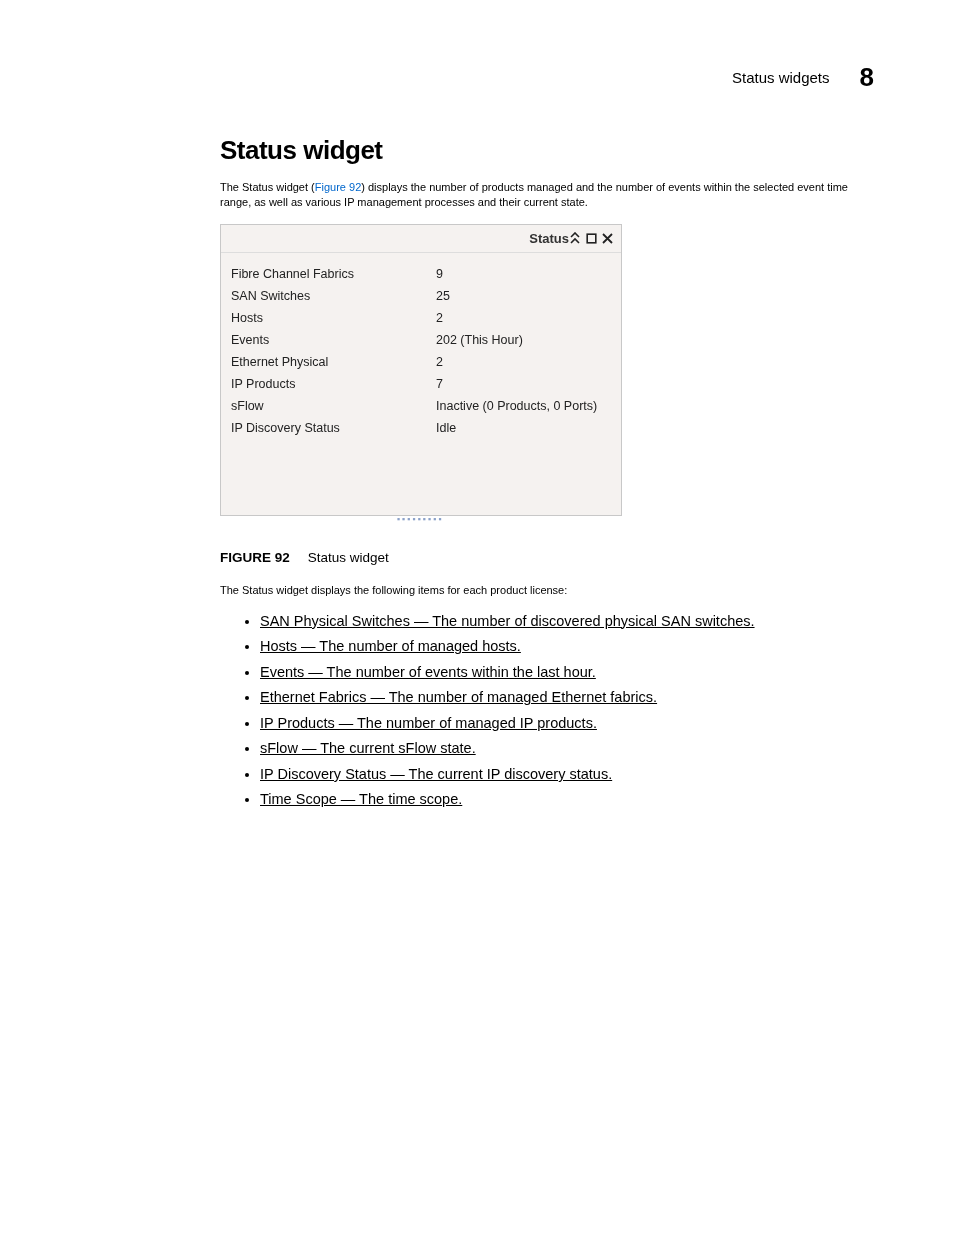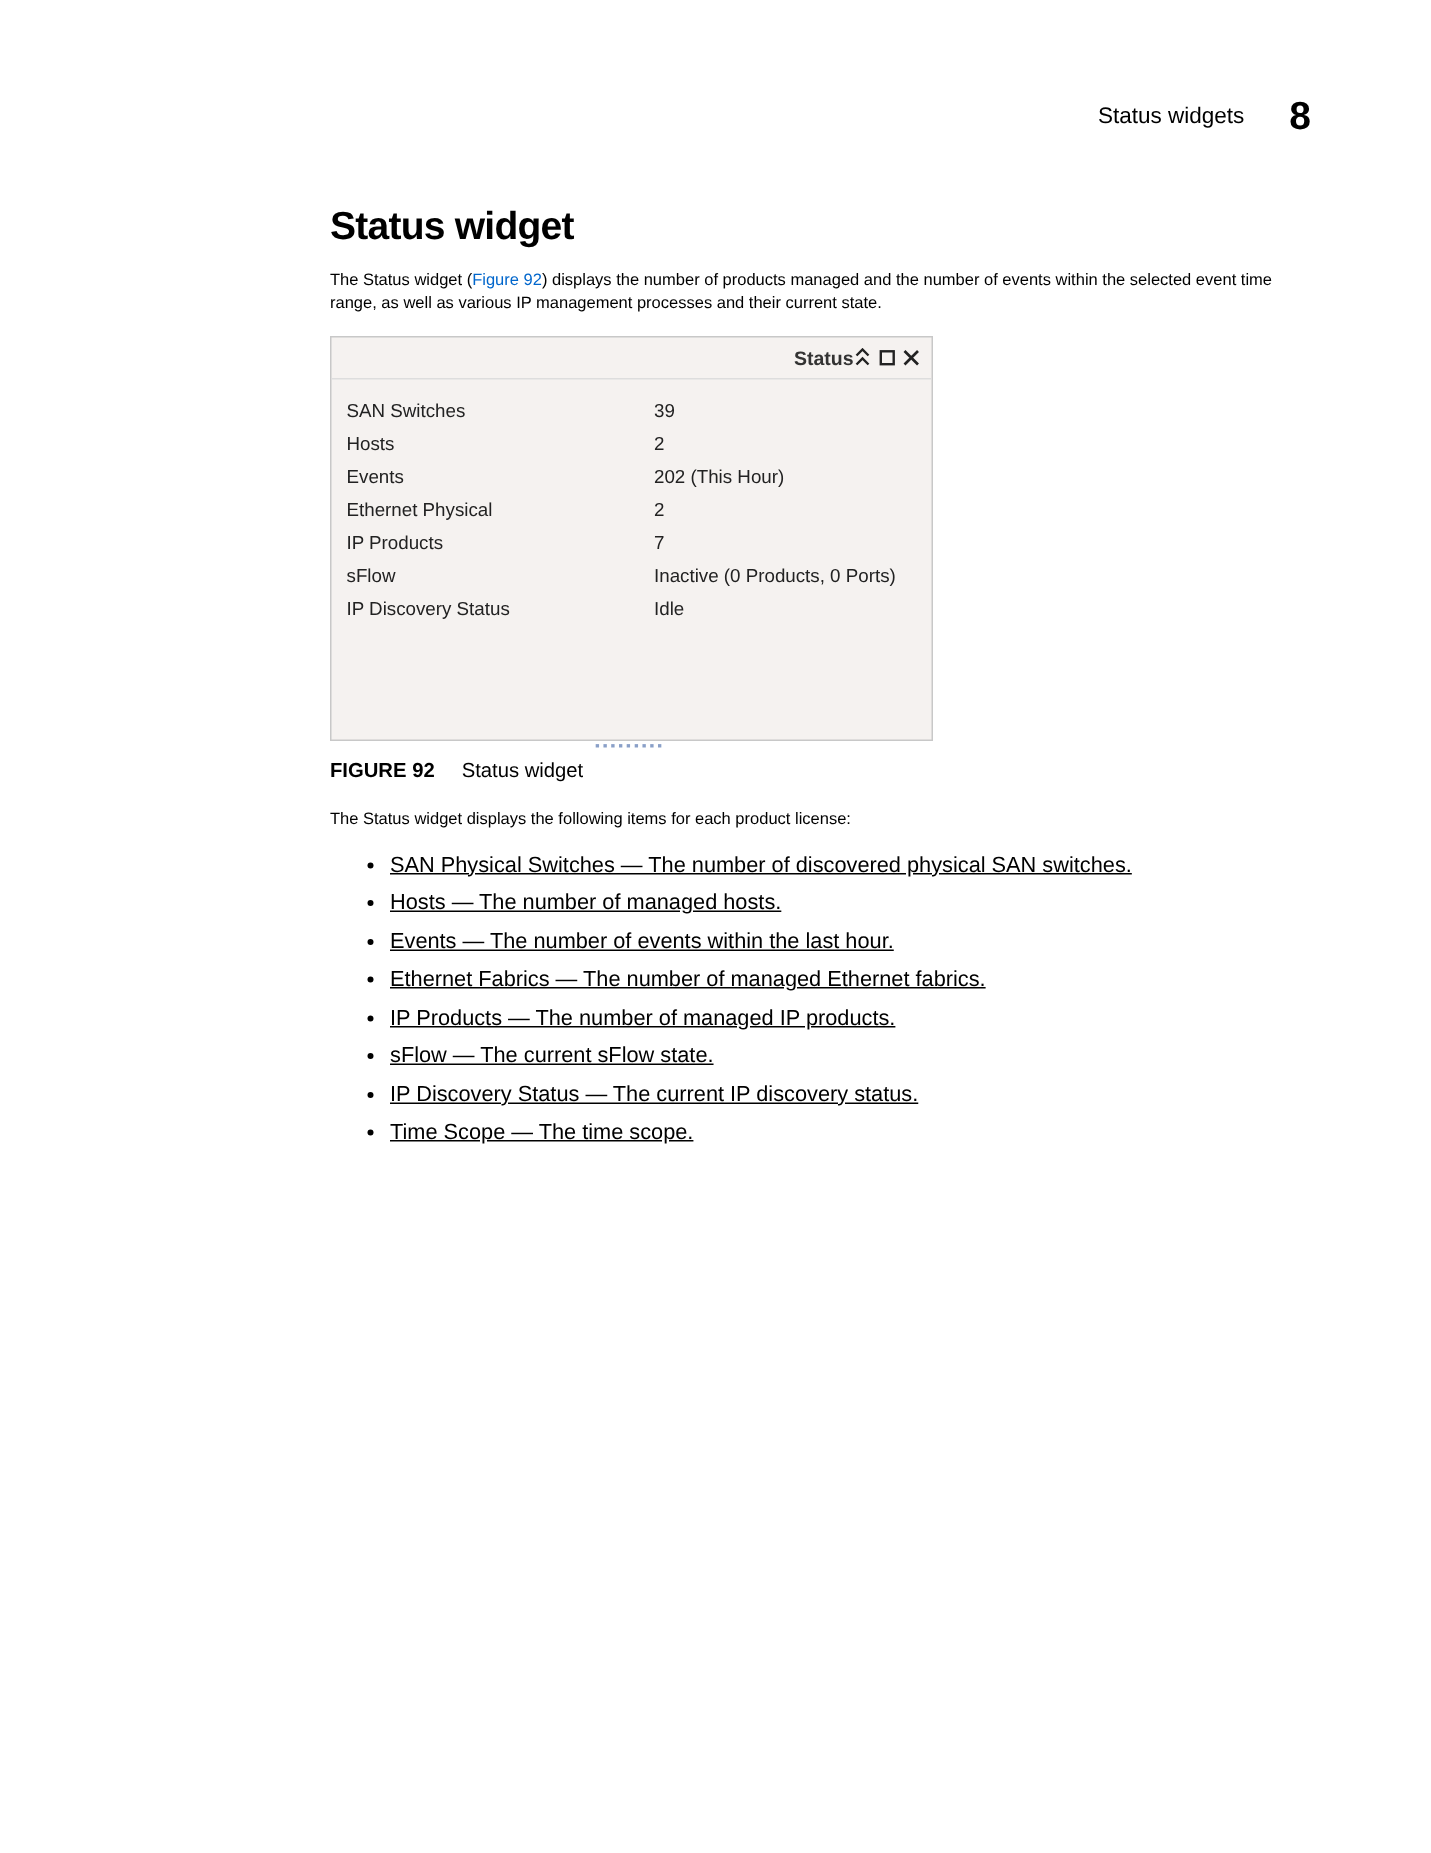--- a/index.html
+++ b/index.html
@@ -103,21 +103,21 @@
     text-align: center;
     color: #8aa0c8;
     font-size: 9px;
     letter-spacing: 2px;
     padding: 0 0 2px 0;
     line-height: 1;
     margin-top: -1px;
   }
 
   .figcaption {
-    margin-top: 2px;
+    margin-top: 24px;
     font-size: 13.5px;
   }
   .figcaption .fignum { font-weight: 700; margin-right: 18px; }
 
   ul.bullets {
     margin: 8px 0 0 0;
     padding-left: 40px;
     font-size: 14.5px;
     text-decoration: underline;
   }
@@ -160,22 +160,26 @@
           </span>
           <span class="ctrl-icon">
             <svg width="11" height="11" viewBox="0 0 11 11">
                 <path d="M1 1 L10 10 M10 1 L1 10" stroke="#222" stroke-width="1.8"></path>
               </svg>
           </span>
         </span>
       </div>
       <div class="widget-body">
         <div class="widget-row">
+          <span class="k">Fibre Channel Fabrics</span>
+          <span class="v">9</span>
+        </div>
+        <div class="widget-row">
           <span class="k">SAN Switches</span>
-          <span class="v">39</span>
+          <span class="v">25</span>
         </div>
         <div class="widget-row">
           <span class="k">Hosts</span>
           <span class="v">2</span>
         </div>
         <div class="widget-row">
           <span class="k">Events</span>
           <span class="v">202 (This Hour)</span>
         </div>
         <div class="widget-row">

